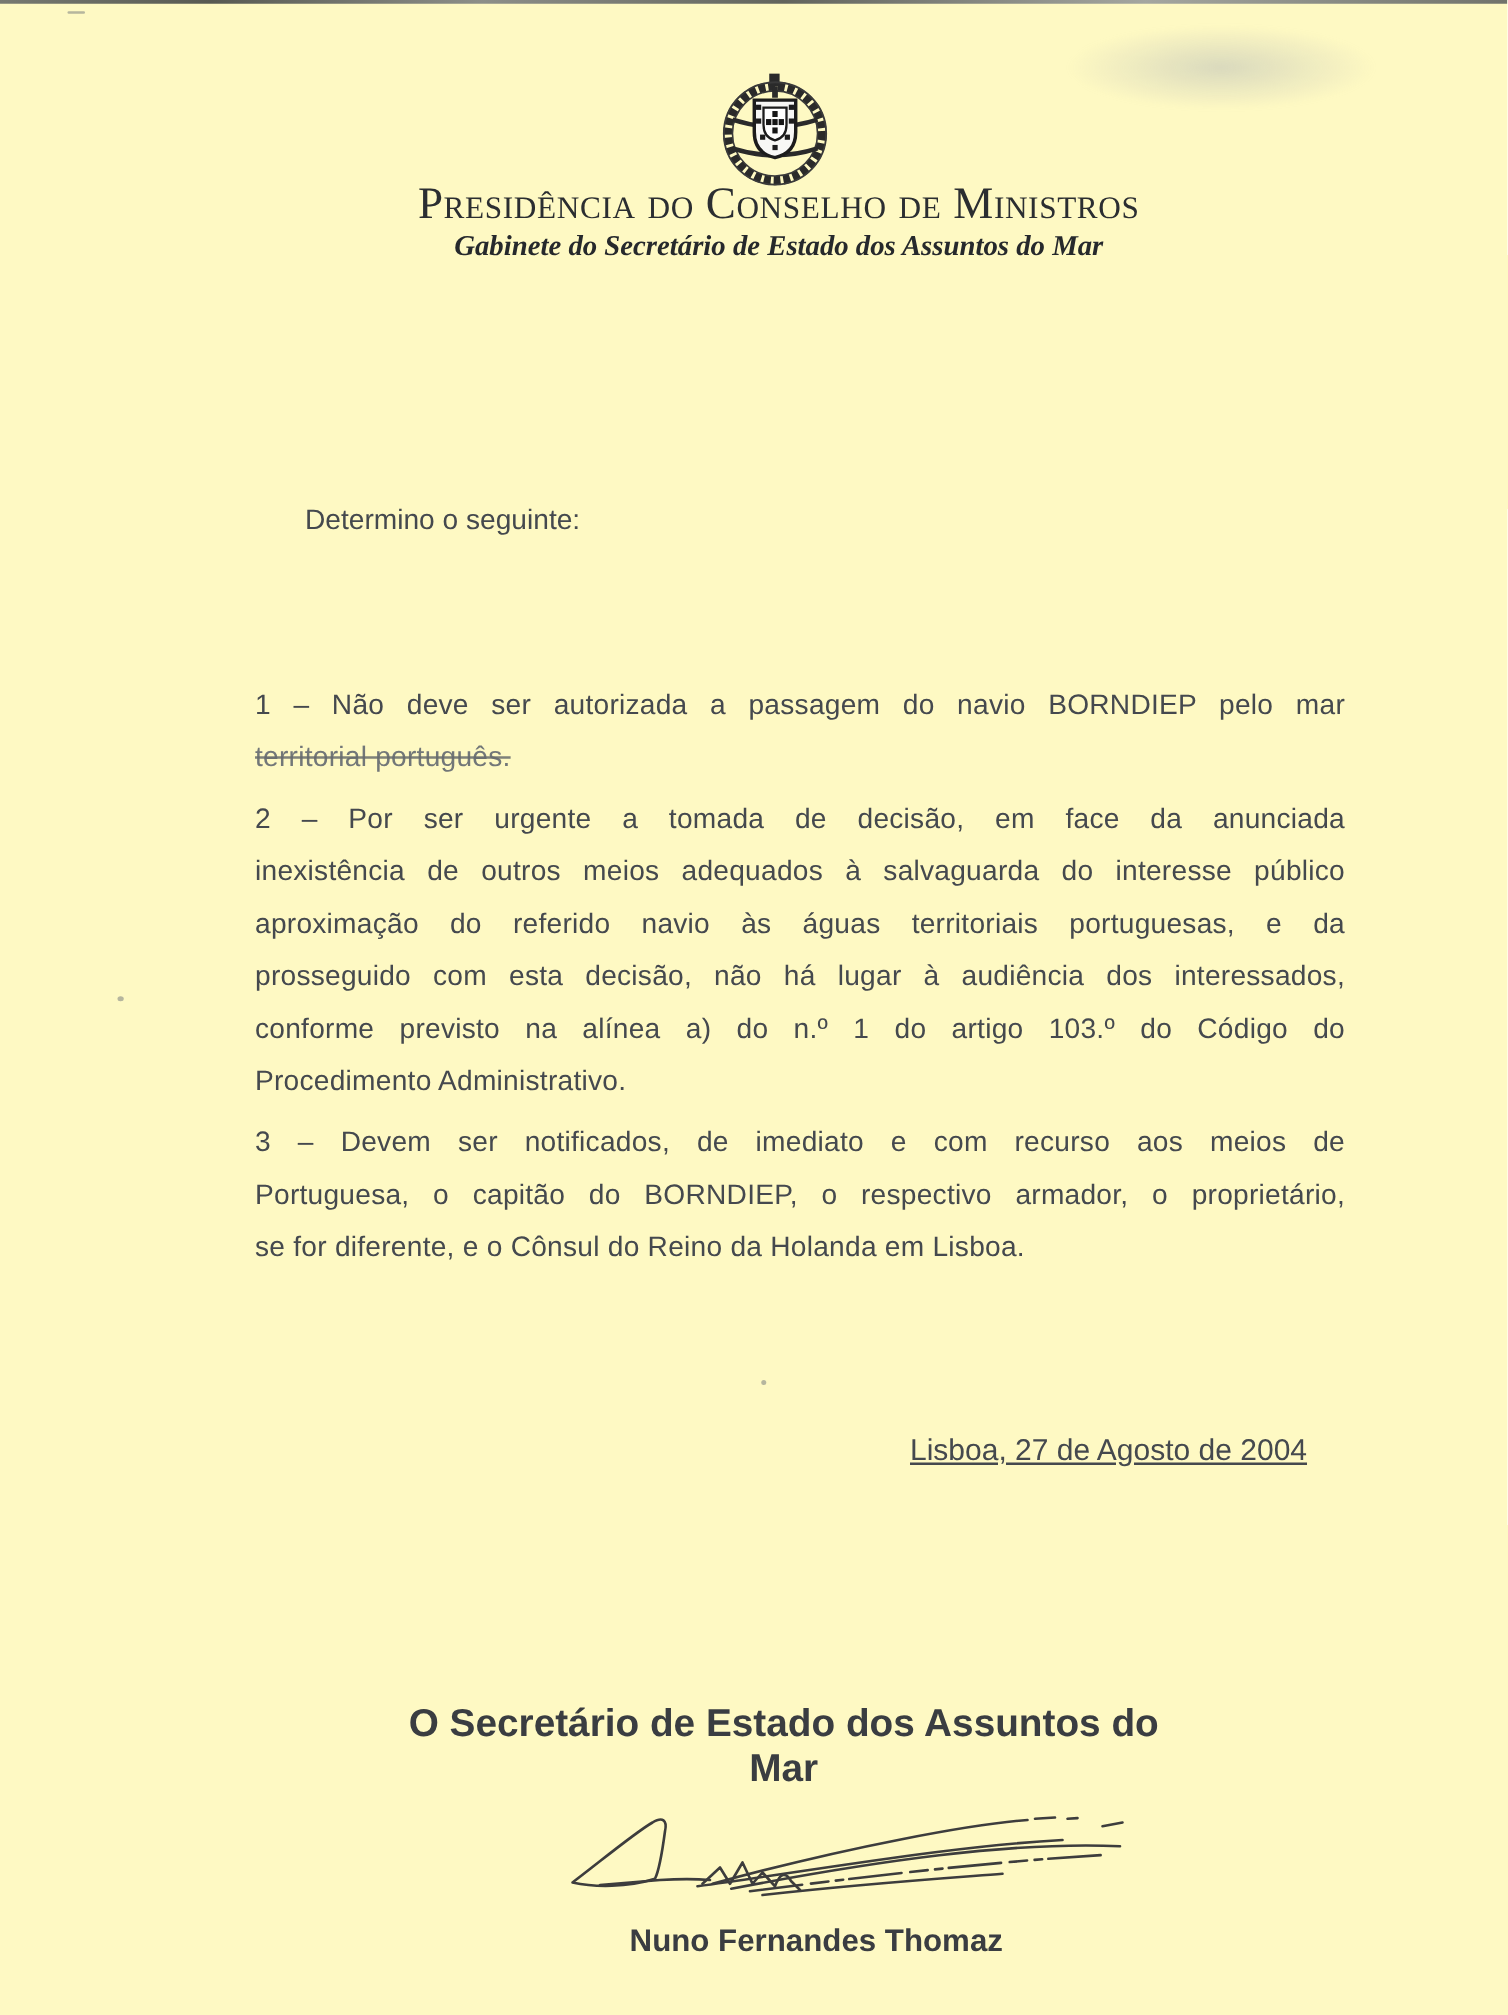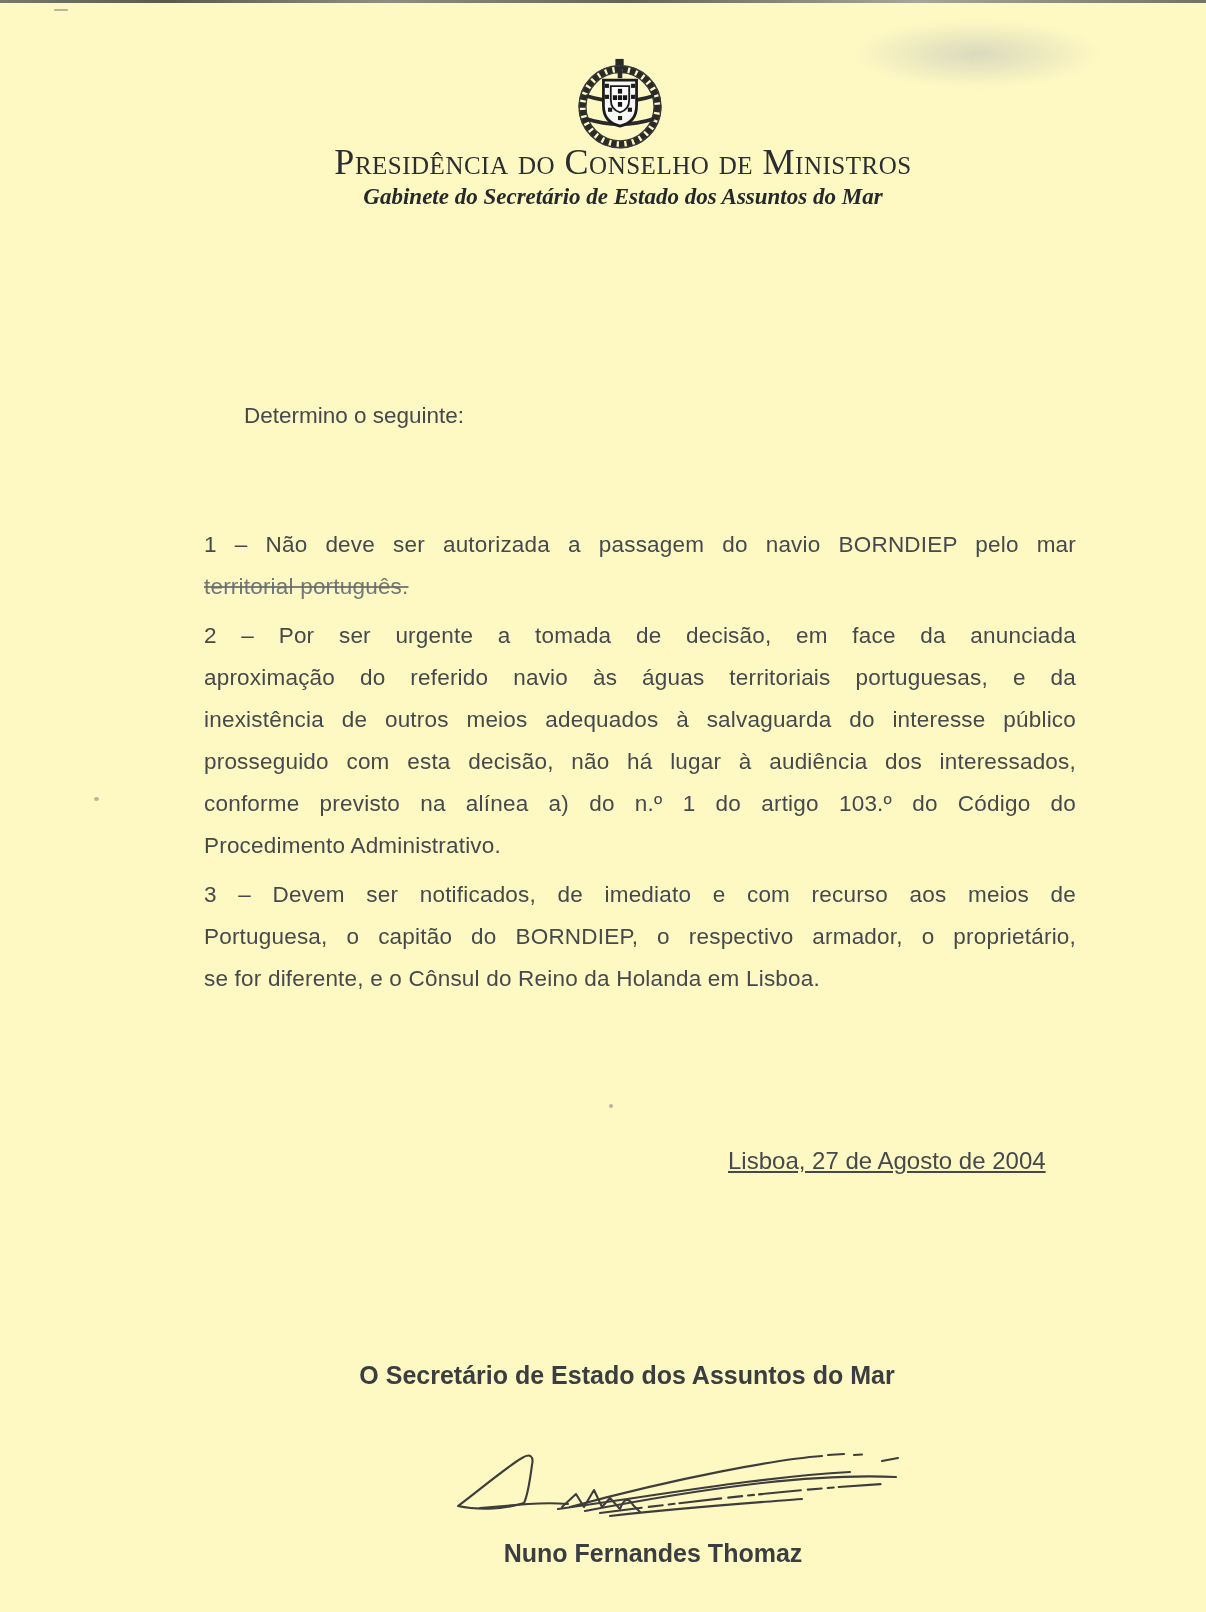--- a/index.html
+++ b/index.html
@@ -45,21 +45,21 @@
     font-style:italic; font-weight:bold;
     font-size:23px; line-height:26px;
     color:#26292c;
   }
   
   .intro {
     position:absolute; left:244px; top:403px;
     font-size:22.5px; color:#45494e;
   }
   .body-text {
-    position:absolute; left:204px; top:524px; width:872px;
+    position:absolute; left:204px; top:543px; width:872px;
     font-size:22.5px; line-height:42px;
     letter-spacing:.2px;
     color:#45494e;
   }
   .para-gap { margin-top:7px; }
   .bline { text-align:justify; text-align-last:justify; }
   .bline.last { text-align-last:left; }
   .bline.struck {
     color:#676c72;
     text-decoration:line-through;
@@ -68,21 +68,21 @@
     opacity:.92;
   }
   
   .date-line {
     position:absolute; left:728px; top:1147px;
     font-size:24px; color:#45494e;text-decoration:underline;
   }
   .sig-title {
     position:absolute; left:297px; top:1361px; width:660px;
     text-align:center; font-weight:bold;
-    font-size:25px; color:#3a3d41;
+    font-size:31px; color:#3a3d41;
   }
   .signature { position:absolute; left:450px; top:1433px; width:450px; height:88px; }
   .sig-name {
     position:absolute; left:353px; top:1539px; width:600px;
     text-align:center; font-weight:bold;
     font-size:25px; color:#3a3d41;
   }
 </style>
 </head>
 <body>
@@ -132,22 +132,22 @@
 
   <div class="intro">Determino o seguinte:</div>
 
   <div class="body-text">
     <div class="para">
       <div class="bline">1 – Não deve ser autorizada a passagem do navio BORNDIEP pelo mar</div>
       <div class="bline last struck">territorial português.</div>
     </div>
     <div class="para para-gap">
       <div class="bline">2 – Por ser urgente a tomada de decisão, em face da anunciada</div>
+      <div class="bline">inexistência de outros meios adequados à salvaguarda do interesse público</div>
       <div class="bline">aproximação do referido navio às águas territoriais portuguesas, e da</div>
-      <div class="bline">inexistência de outros meios adequados à salvaguarda do interesse público</div>
       <div class="bline">prosseguido com esta decisão, não há lugar à audiência dos interessados,</div>
       <div class="bline">conforme previsto na alínea a) do n.º 1 do artigo 103.º do Código do</div>
       <div class="bline last">Procedimento Administrativo.</div>
     </div>
     <div class="para para-gap">
       <div class="bline">3 – Devem ser notificados, de imediato e com recurso aos meios de</div>
       <div class="bline">Portuguesa, o capitão do BORNDIEP, o respectivo armador, o proprietário,</div>
       <div class="bline last">se for diferente, e o Cônsul do Reino da Holanda em Lisboa.</div>
     </div>
   </div>

